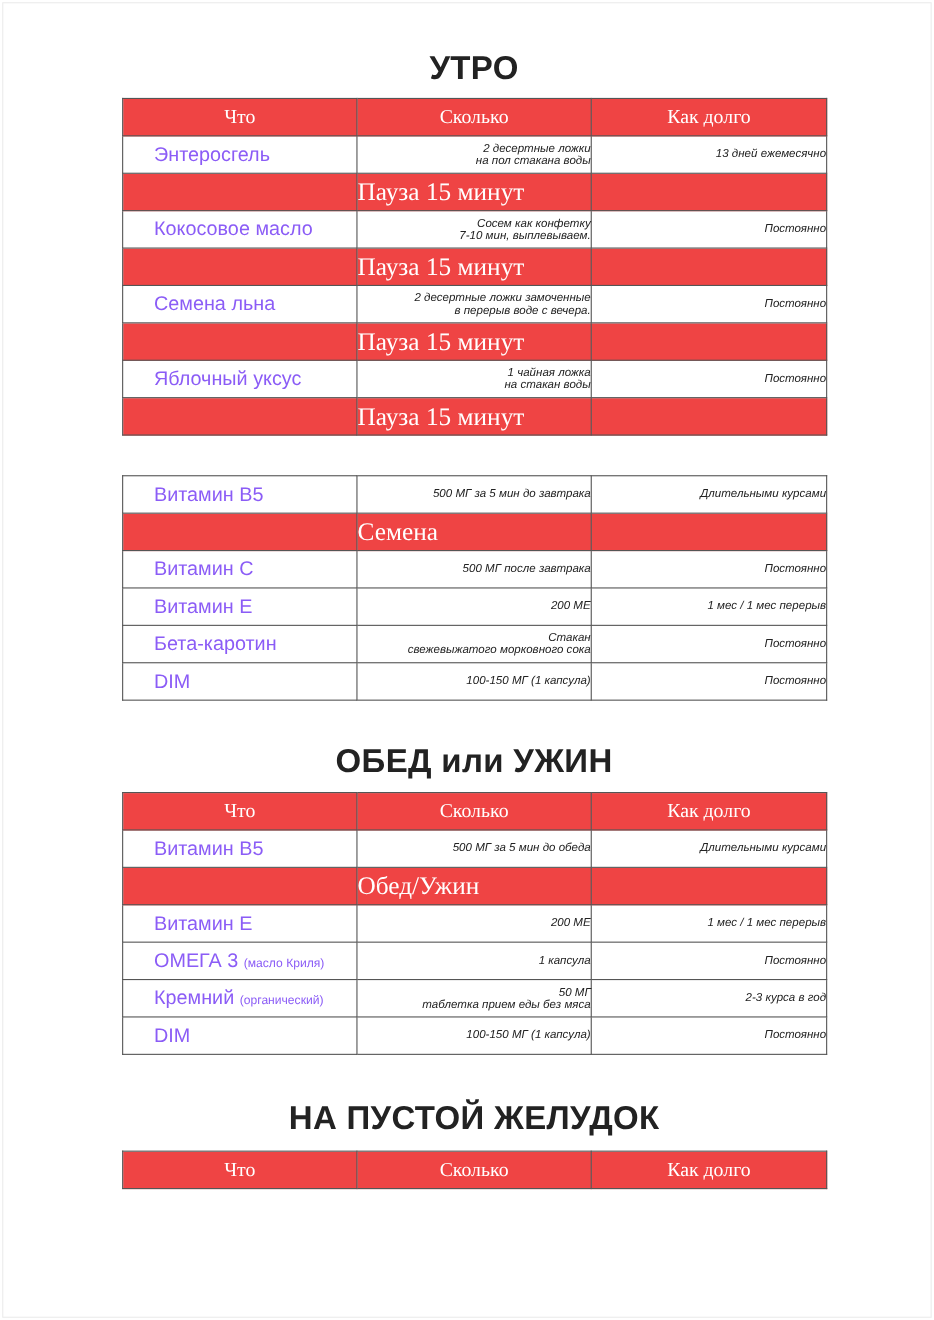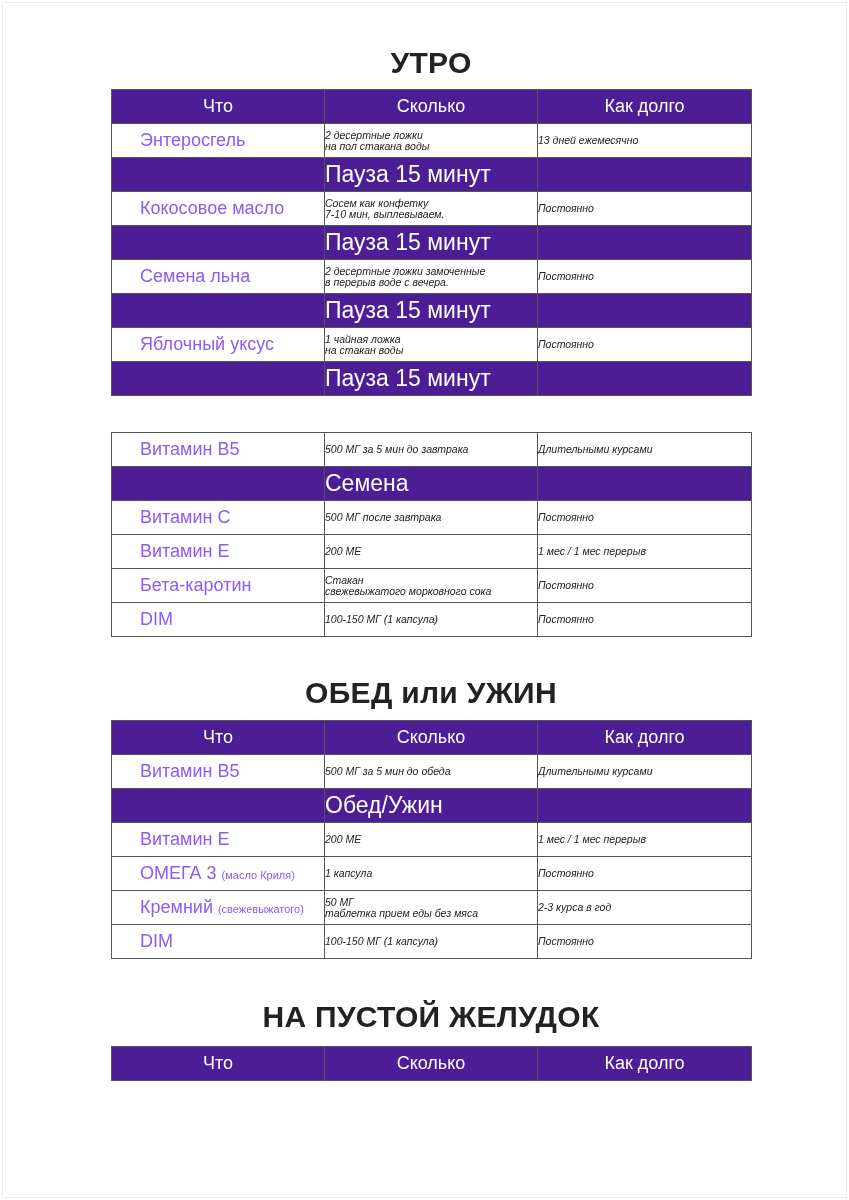--- a/index.html
+++ b/index.html
@@ -16,26 +16,26 @@
     font-weight: bold; font-size: 30px; color: #222; letter-spacing: 0.3px;
   }
   table.sched {
     position: absolute; left: 111px; width: 640px;
     border-collapse: collapse; table-layout: fixed;
   }
   table.sched td {
     border: 1.5px solid #555; height: 33px; padding: 0; vertical-align: middle;
   }
   col.c1 { width: 213px; } col.c2 { width: 213px; } col.c3 { width: 214px; }
-  tr.gray td { background: #4c1d95; }
+  tr.gray td { background: #ef4444; font-family: Liberation Serif, serif; }
   .hdr { color: #ffffff; font-size: 18px; text-align: center; }
   .name { font-size: 18px; color: #8b5cf6; padding-left: 28px !important; text-align: left; }
   .name.center { text-align: center; padding-left: 0 !important; }
   .name .sub { font-size: 11px; }
-  .amt, .dur { font-style: italic; font-size: 10.5px; text-align: left; line-height: 11px; color: #222; }
+  .amt, .dur { font-style: italic; font-size: 10.5px; text-align: right; line-height: 11px; color: #222; }
   .pause { color: #ffffff; font-size: 23px; }
   .line { display: block; }
 </style>
 </head>
 <body>
 
 <div class="page-frame"></div>
 
 <div class="section-title" style="top:46px;">УТРО</div>
 <table class="sched" style="top:89px;">
@@ -189,21 +189,21 @@
     <td class="dur">1 мес / 1 мес перерыв</td>
   </tr>
   <tr>
     <td class="name"><span>ОМЕГА 3</span> <span class="sub">(масло Криля)</span></td>
     <td class="amt">
           <span class="line">1 капсула</span>
         </td>
     <td class="dur">Постоянно</td>
   </tr>
   <tr>
-    <td class="name"><span>Кремний</span> <span class="sub">(свежевыжатого)</span></td>
+    <td class="name"><span>Кремний</span> <span class="sub">(органический)</span></td>
     <td class="amt">
           <span class="line">50 МГ</span>
           <span class="line">таблетка прием еды без мяса</span>
         </td>
     <td class="dur">2-3 курса в год</td>
   </tr>
   <tr>
     <td class="name">DIM</td>
     <td class="amt">
           <span class="line">100-150 МГ (1 капсула)</span>

